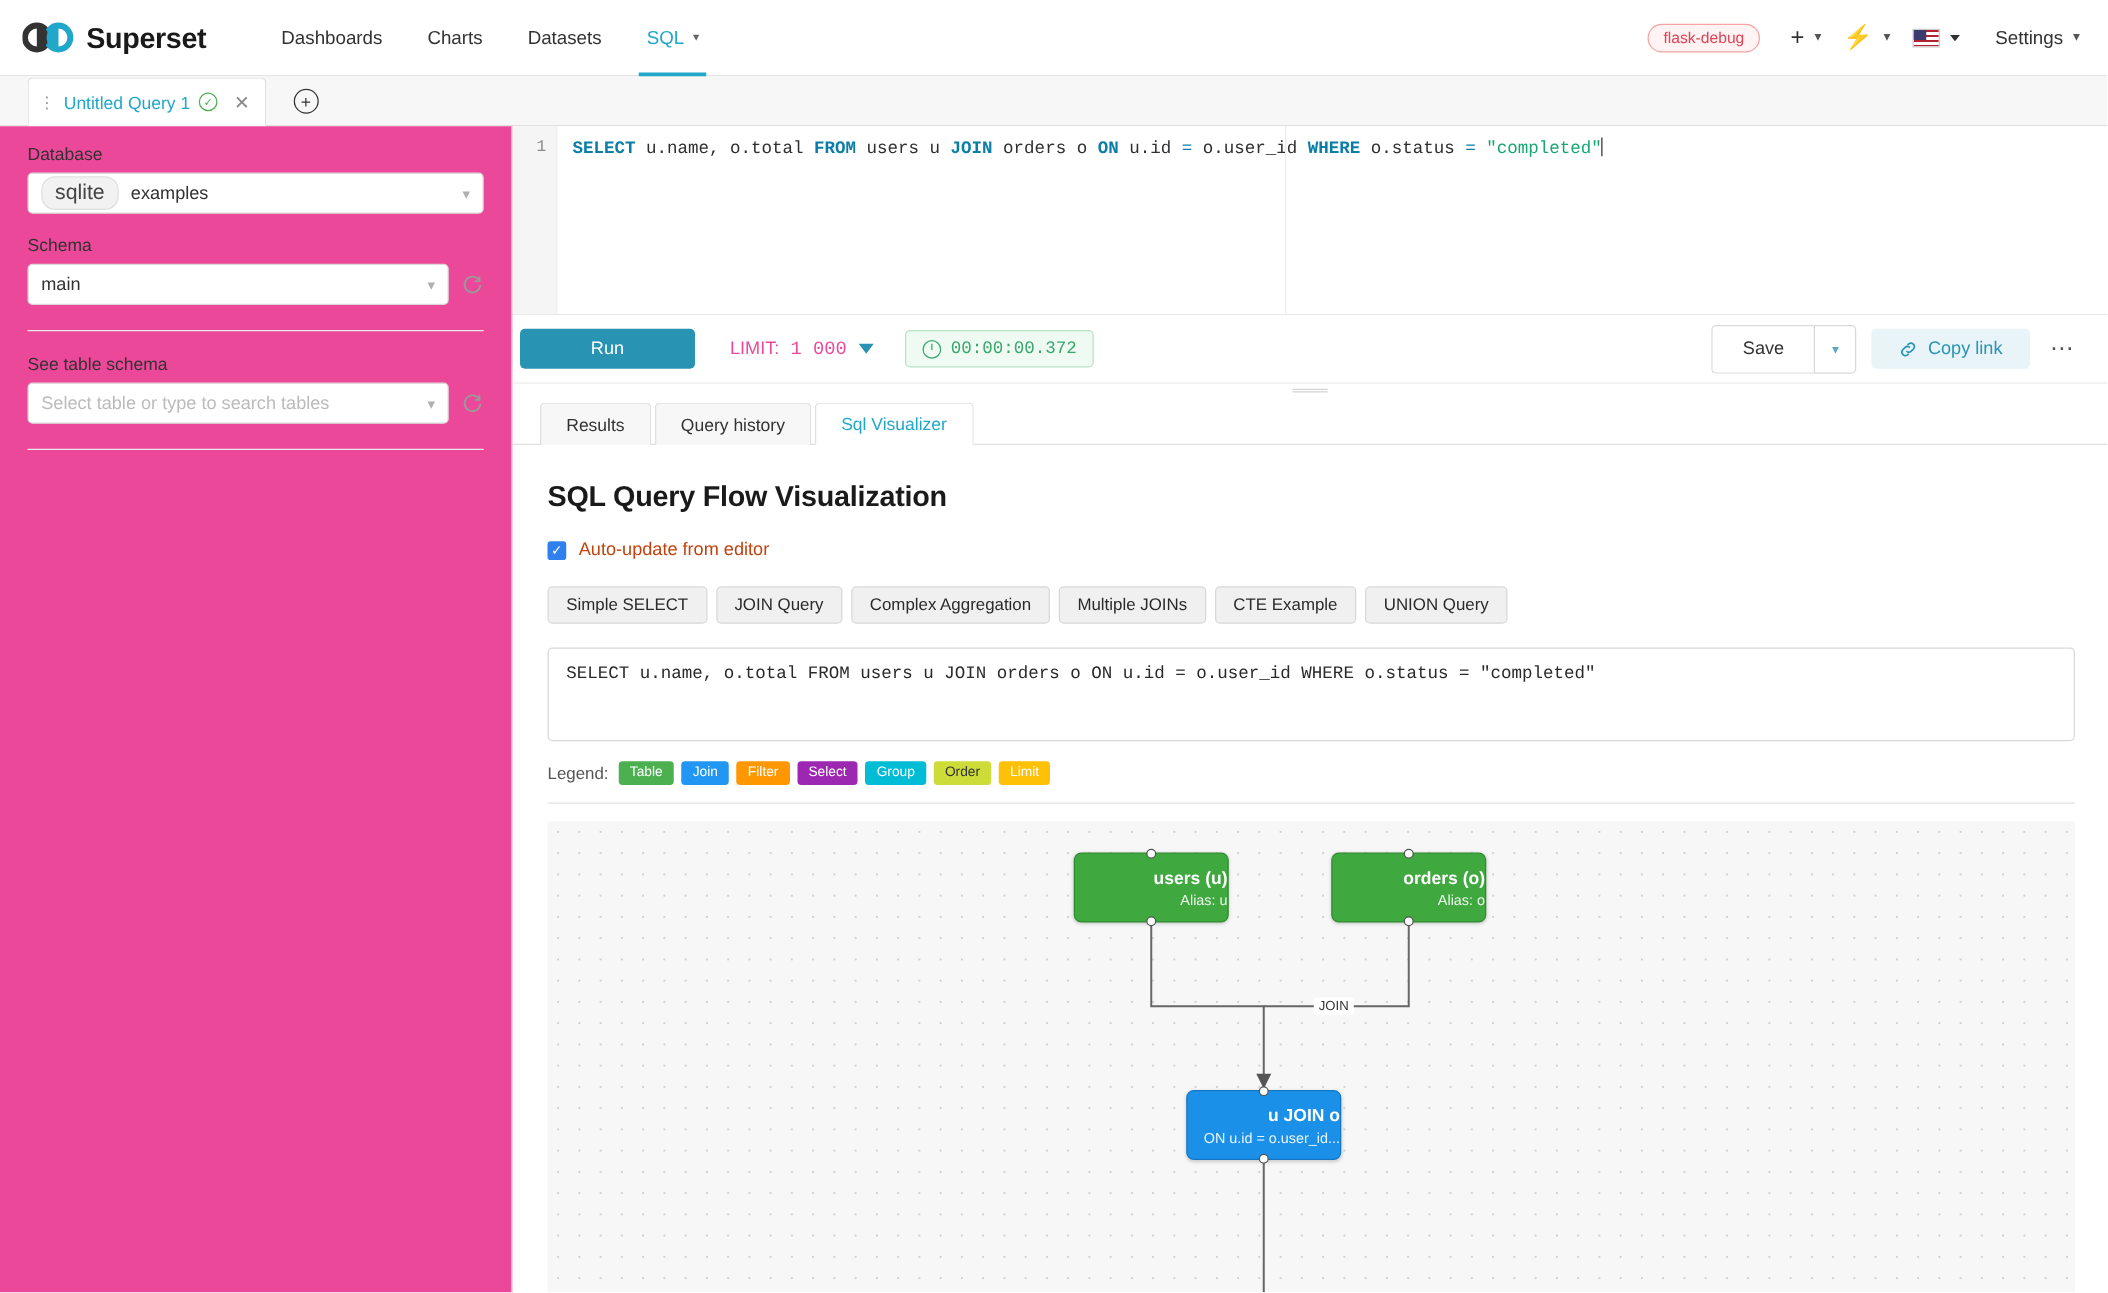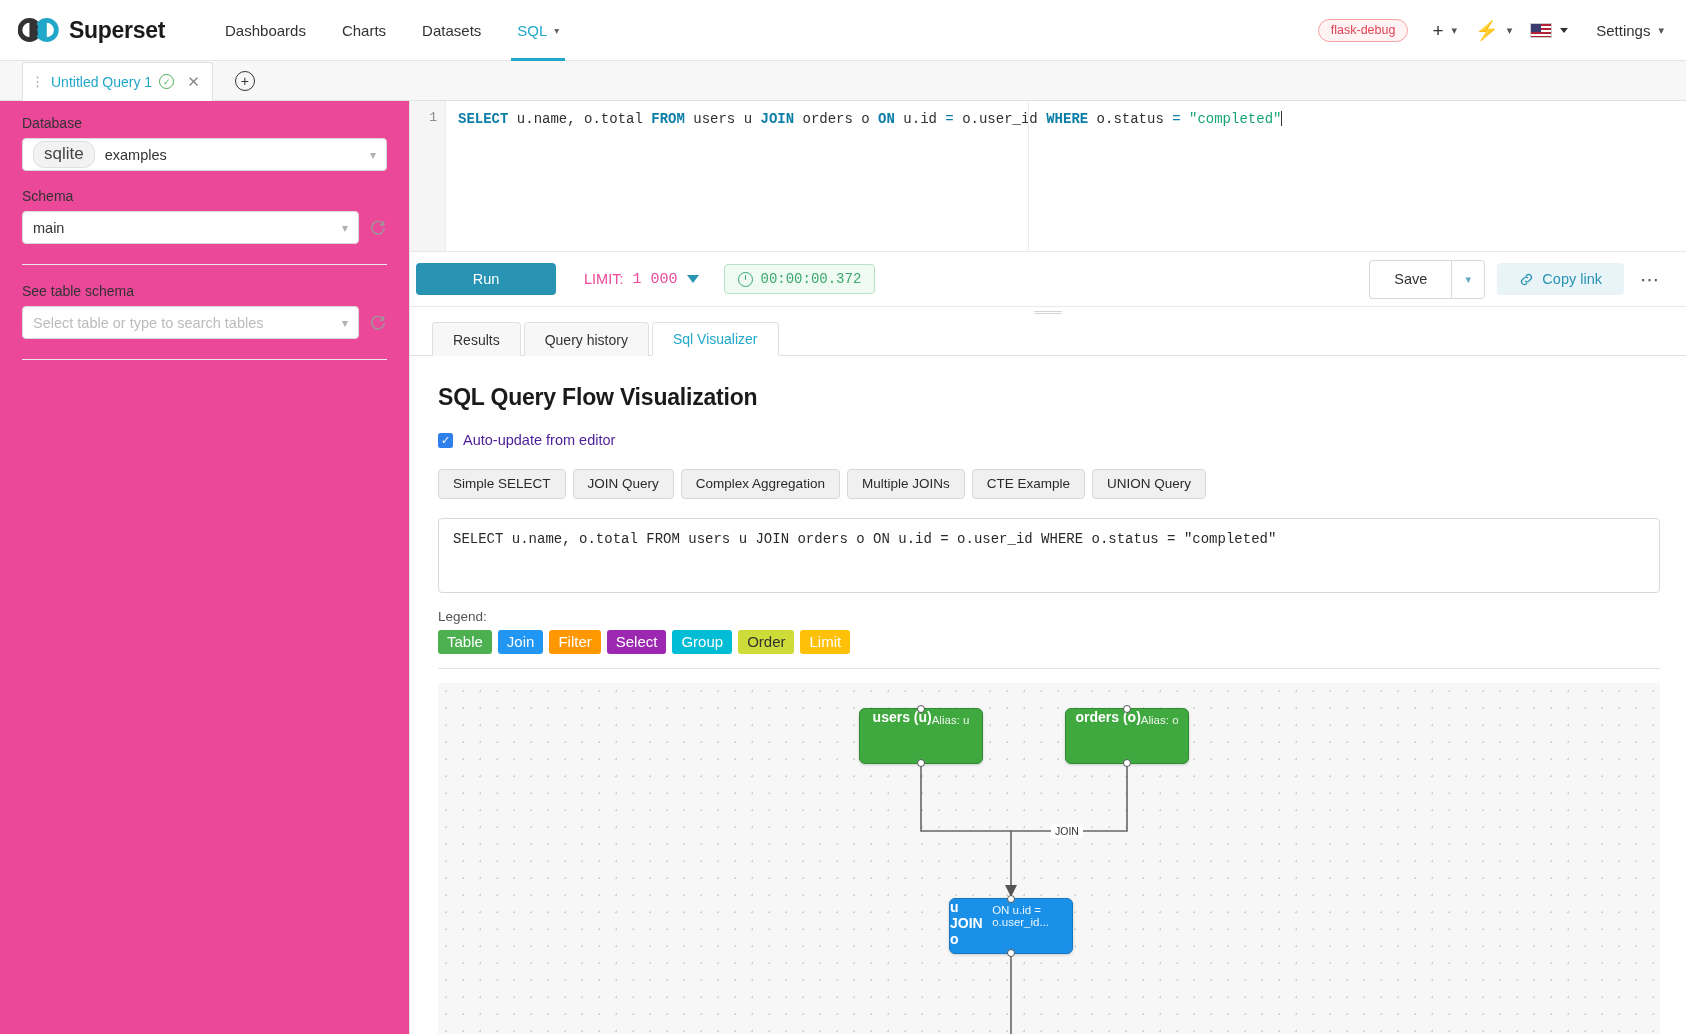--- a/index.html
+++ b/index.html
@@ -174,50 +174,50 @@
   .rtab.active { background: #fff; color: #20a7c9; border-bottom: 1px solid #fff; }
 
   
   .vizbody { flex: 1; overflow: hidden; padding: 28px 22px 0 28px; background: #fff; }
   .viz-title { font-size: 23px; font-weight: bold; color: #1a1a1a; margin-bottom: 21px; letter-spacing: -.2px;}
   .auto-row { display: flex; align-items: center; gap: 10px; margin-bottom: 21px; }
   .cbox {
     width: 15px; height: 15px; background: #2f80ed; border-radius: 2.5px;
     display: flex; align-items: center; justify-content: center; color: #fff; font-size: 11px; cursor: pointer;
   }
-  .auto-label { font-size: 14.5px; color: #4c1d95; text-align: right; }
+  .auto-label { font-size: 14.5px; color: #c2410c; text-align: right; }
   .sq-label { font-size: 14.5px; color: #2a2a2a; margin-bottom: 10px; }
   .sq-row { display: flex; gap: 7px; margin-bottom: 19px; }
   .sq-btn {
     background: #f0f0f0; border: 1px solid #d8d8d8; border-radius: 4px;
     padding: 6px 14px 7px; font-size: 13.5px; color: #2a2a2a; cursor: pointer;
   }
   .sql-textarea {
     width: 1222px; height: 75px; border: 1px solid #d8d8d8; border-radius: 4px;
     padding: 12px 14px; font-family: "Liberation Mono", monospace; font-size: 14px;
     color: #2a2a2a; resize: none; outline: none; background: #fff; display:block;
   }
-  .legend-row { display: flex; gap: 6px; margin: 16px 0 0; flex-direction: column; }
+  .legend-row { display: flex; align-items: center; gap: 6px; margin: 16px 0 0; }
   .legend-label { font-size: 13.5px; color: #555; margin-right: 2px; }
   .lg {
-    color: #fff; border-radius: 3px; font-size: 15px; padding: 3px 9px 4px; font-weight: 500;
+    color: #fff; border-radius: 3px; font-size: 11px; padding: 3px 9px 4px; font-weight: 500;
   }
   .hr2 { height:1px; background:#e4e4e4; margin: 14px 0 0; width: 1222px;}
 
   
   .canvas {
     margin-top: 14px; width: 1222px; height: 400px;
     background-color: #f7f7f7;
     background-image: radial-gradient(#d0d0d0 1px, transparent 1px);
     background-size: 17px 17px;
     position: relative; overflow: hidden;
   }
   .node {
-    position: absolute; border-radius: 6px; display: flex; flex-direction: row;
-    align-items: flex-start; justify-content: center; color: #fff;
+    position: absolute; border-radius: 6px; display: flex; flex-direction: column;
+    align-items: flex-end; justify-content: center; color: #fff;
     box-shadow: 0 1px 3px rgba(0,0,0,.18); cursor: pointer;
   }
   .node-title { font-size: 14px; font-weight: bold; }
   .node-sub { font-size: 11.5px; opacity: .9; margin-top: 5px; }
   .node-table { background: #3fa83f; border: 1px solid #2e8b2e; }
   .node-join  { background: #1a90e8; border: 1px solid #1377c4; }
   .handle {
     position: absolute; width: 8px; height: 8px; background: #fff;
     border: 1.5px solid #555; border-radius: 50%; left: 50%; margin-left: -4px;
   }

